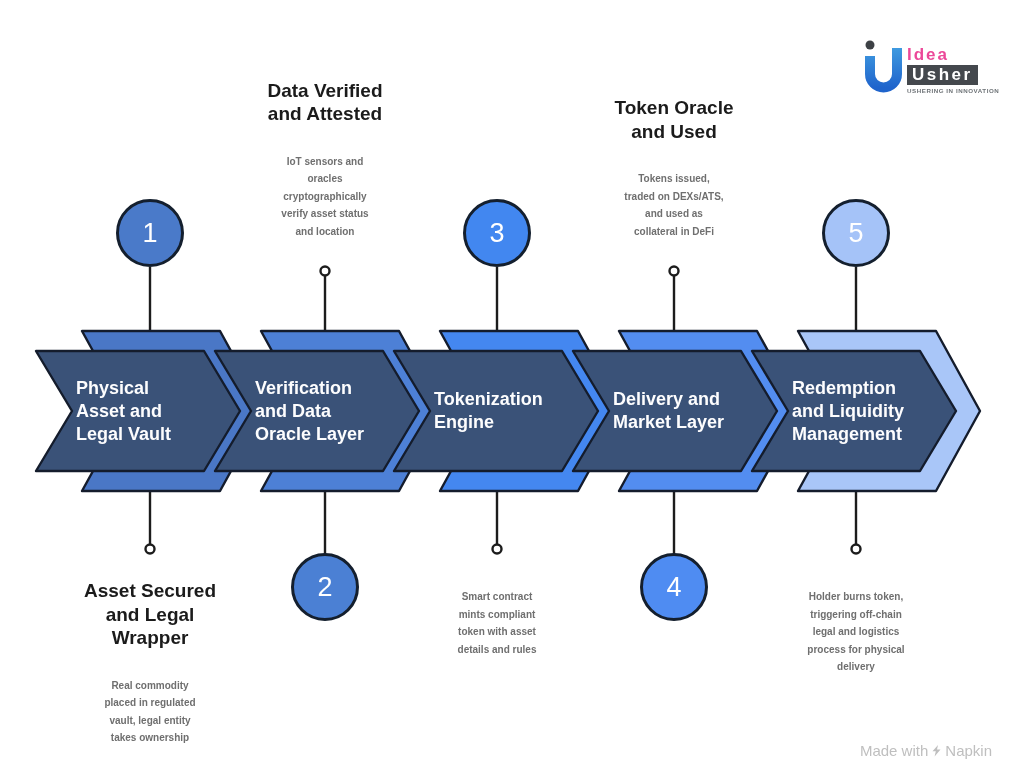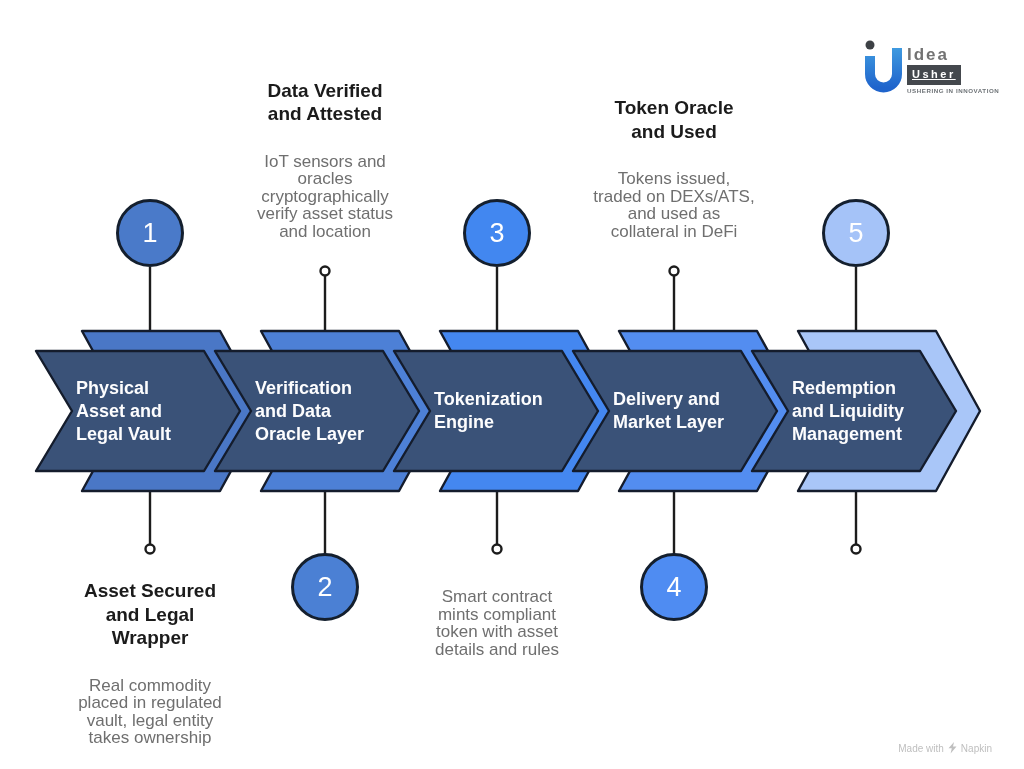--- a/index.html
+++ b/index.html
@@ -15,31 +15,31 @@
     white-space:pre-line;
   }
   .marker{
     position:absolute;width:68px;height:68px;border-radius:50%;
     border:3px solid #141f2e;box-sizing:border-box;
     display:flex;align-items:center;justify-content:center;
     color:#ffffff;font-size:27px;font-weight:500;
   }
   .ann{position:absolute;text-align:center;white-space:pre-line;}
   .ann-title{color:#1b1b1b;font-size:19px;font-weight:700;line-height:23.5px;}
-  .ann-body{color:#6f6f6f;font-size:17px;font-weight:400;line-height:17.5px;margin-top:9px;}
+  .ann-body{color:#6f6f6f;font-size:10px;font-weight:700;line-height:17.5px;margin-top:9px;}
   .logo{position:absolute;left:860px;top:36px;display:flex;align-items:flex-start;}
   .logo-text{margin-left:3px;padding-top:10px;}
-  .logo-idea{color:#737373;font-size:17px;font-weight:700;letter-spacing:2px;line-height:18px;}
+  .logo-idea{color:#ec4899;font-size:17px;font-weight:700;letter-spacing:2px;line-height:18px;}
   .logo-usher{
-    background:#44484d;color:#ffffff;font-size:11px;font-weight:700;letter-spacing:2.5px;
-    padding:1px 5px 2px 5px;line-height:17px;margin-top:1px;display:inline-block;text-decoration:underline;
+    background:#44484d;color:#ffffff;font-size:17px;font-weight:700;letter-spacing:2.5px;
+    padding:1px 5px 2px 5px;line-height:17px;margin-top:1px;display:inline-block;
   }
   .logo-tagline{color:#6e7377;font-size:6.2px;font-weight:700;letter-spacing:0.55px;margin-top:2px;}
   .watermark{
-    position:absolute;right:32px;top:742px;color:#bfbfbf;font-size:10px;
+    position:absolute;right:32px;top:742px;color:#bfbfbf;font-size:15px;
     display:flex;align-items:center;gap:4px;padding-left:44px;
   }
 </style>
 </head>
 <body>
 
 <div class="stage">
 
   <svg class="layer" viewBox="0 0 1024 769">
 
@@ -138,20 +138,25 @@
   </div>
   <div class="ann" style="left:569px;bottom:511px;width:210px">
     <div class="ann-title">Token Oracle
 and Used</div>
     <div class="ann-body">Tokens issued,
 traded on DEXs/ATS,
 and used as
 collateral in DeFi</div>
   </div>
   <div class="ann" style="left:756px;top:561px;width:200px">
+    <div class="ann-body">Holder burns token,
+triggering off-chain
+legal and logistics
+process for physical
+delivery</div>
   </div>
 
   <div class="logo">
     <svg width="44" height="62" viewBox="0 0 44 62">
       <defs>
         <linearGradient id="umark" x1="0" y1="0" x2="0" y2="1">
           <stop offset="0" stop-color="#3f9ae0"></stop>
           <stop offset="1" stop-color="#1f64cc"></stop>
         </linearGradient>
       </defs>

